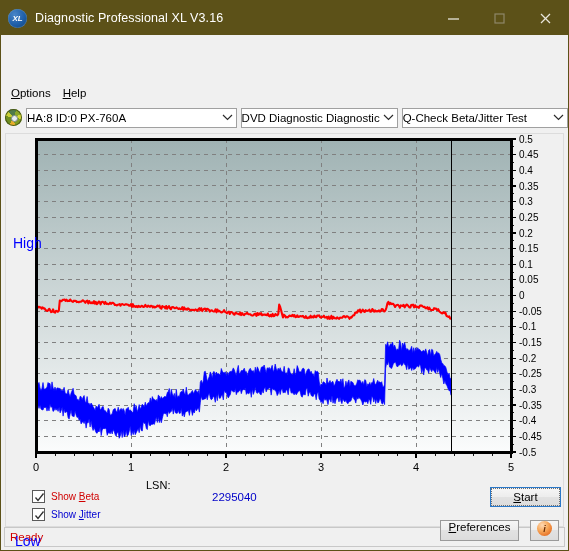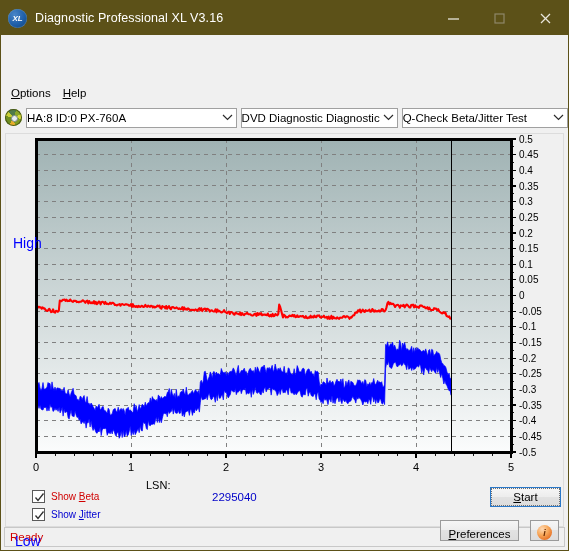--- a/index.html
+++ b/index.html
@@ -128,21 +128,21 @@
   .chk-label.beta{color:#d00000;}
   .chk-label.jitter{color:#0000d0;}
   .chk-label u{text-decoration:underline;}
 
   .lsn-label{position:absolute;left:140px;top:0;font-size:11px;color:#000;}
   .lsn-value{position:absolute;left:182px;top:12px;font-size:11.5px;color:#0000c8;margin-left:24px;}
 
   .btn{
     background:linear-gradient(to bottom,#f6f6f6 0%,#ededed 48%,#e2e2e2 50%,#dcdcdc 100%);
     border:1px solid #9a9a9a;color:#000;font-size:11.5px;
-    display:flex;align-items:flex-end;justify-content:center;
+    display:flex;align-items:flex-start;justify-content:center;
     box-sizing:border-box;
   }
   .btn u{text-decoration:underline;}
   .btn-start{
     position:absolute;left:484px;top:8px;width:71px;height:20px;
     border:1px solid #2a78c8;outline:none;
   }
   .btn-start .inner{
     width:100%;height:100%;display:flex;align-items:center;justify-content:center;
     border:1px dotted #707070;box-sizing:border-box;

